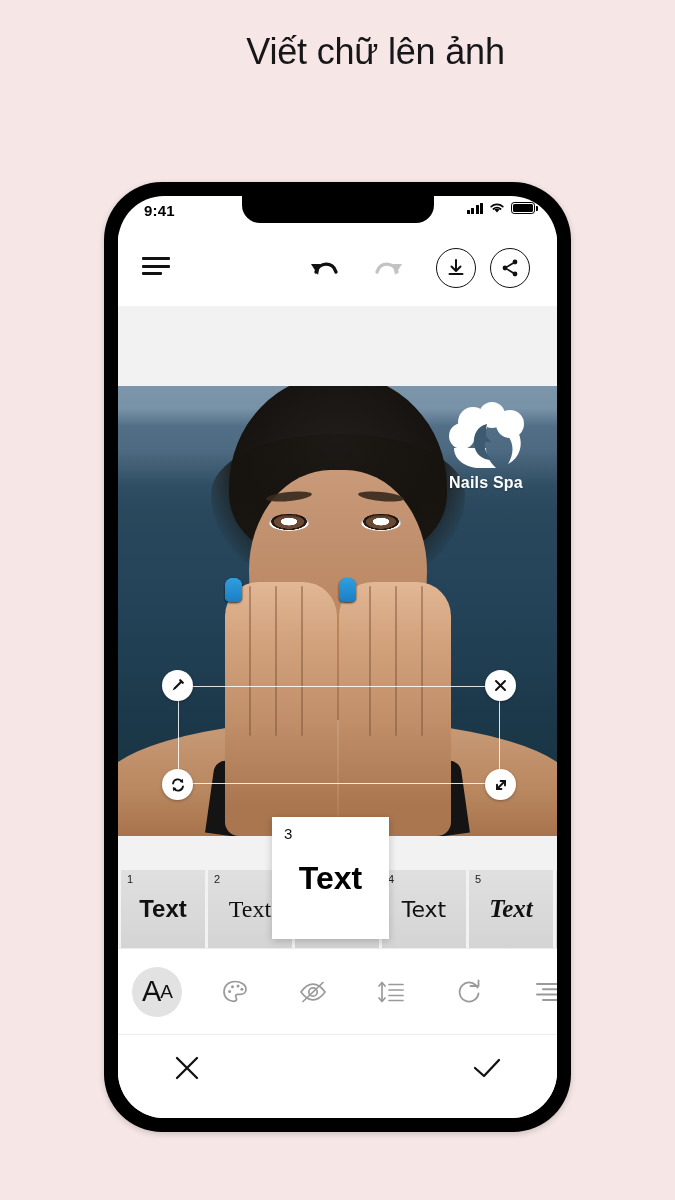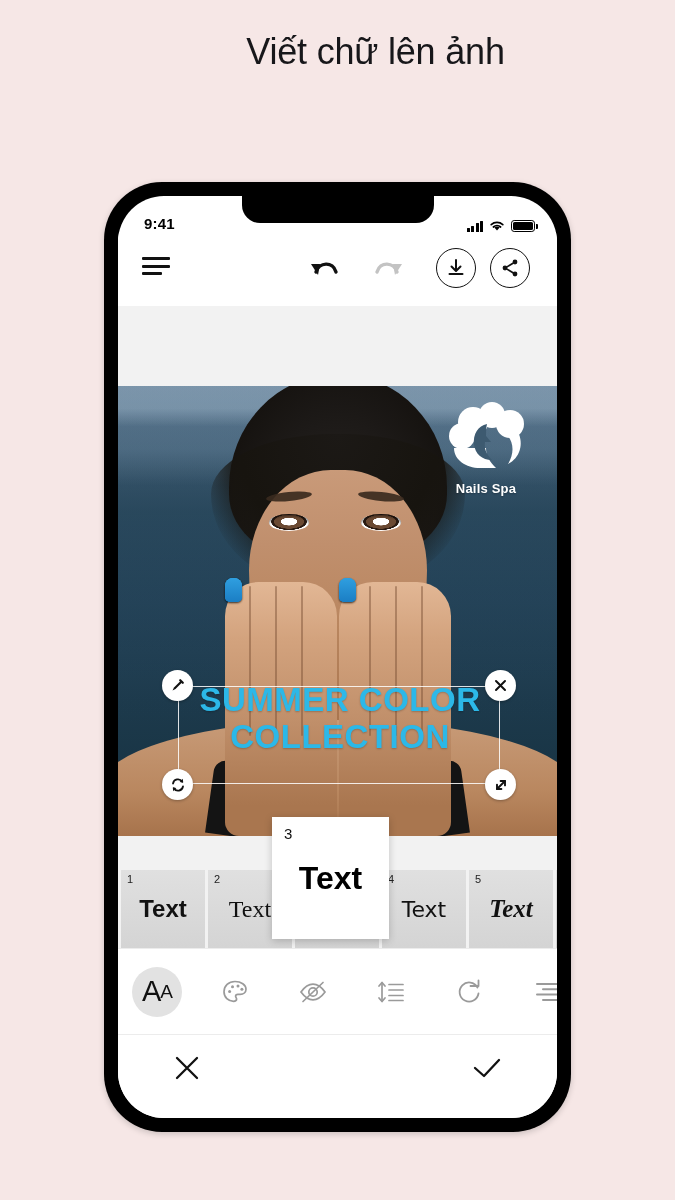--- a/index.html
+++ b/index.html
@@ -44,21 +44,21 @@
     width: 192px; height: 27px;
     background: #000;
     border-bottom-left-radius: 18px;
     border-bottom-right-radius: 18px;
     z-index: 40;
   }
 
   
   .statusbar {
     position: absolute; top: 0; left: 0; width: 439px; height: 36px;
-    display: flex; align-items: flex-end; justify-content: space-between;
+    display: flex; align-items: flex-start; justify-content: space-between;
     padding: 6px 22px 0 26px;
     z-index: 30;
   }
   .status-time { font-size: 15px; font-weight: 700; color: #000; letter-spacing: .2px; }
   .status-icons { display: flex; align-items: center; gap: 6px; }
   .signal { display: flex; align-items: flex-end; gap: 1.5px; height: 11px; }
   .signal i { display: block; width: 3px; background: #000; border-radius: .5px; }
   .signal i:nth-child(1) { height: 4px; }
   .signal i:nth-child(2) { height: 6px; }
   .signal i:nth-child(3) { height: 8.5px; }
@@ -190,22 +190,22 @@
   .swimtop.l { left: 92px; transform: rotate(8deg); }
   .swimtop.r { right: 92px; transform: rotate(-8deg); }
 
   
   .logo {
     position: absolute; right: 18px; top: 16px; width: 106px; text-align: center;
     z-index: 5;
   }
   .logo svg { display: block; margin: 0 auto; }
   .logo-label {
-    color: #fff; font-size: 13px; font-weight: 700; letter-spacing: .2px;
-    margin-top: 7px;
+    color: #fff; font-size: 16px; font-weight: 700; letter-spacing: .2px;
+    margin-top: 0;
     text-shadow: 0 1px 2px rgba(0,0,0,.25);
   }
 
   
   .selection {
     position: absolute; left: 60px; top: 300px; width: 322px; height: 98px;
     border: 1.4px solid rgba(255,255,255,.85);
     z-index: 10;
   }
   .overlay-text {
@@ -412,24 +412,20 @@
                 <circle cx="70" cy="22" r="14"></circle>
                 <path d="M14 46 C14 58 26 66 40 66 L56 66 C50 60 46 54 46 46 Z"></path>
                 <path d="M78 30 C84 42 80 56 68 62 C74 52 74 42 68 34 Z"></path>
                 <path d="M47 22 C38 24 33 32 34 42 C35 52 42 58 52 58 C46 52 44 46 45 40 L51 40 L46 34 C46 30 46 26 47 22 Z" fill="#3d5a70"></path>
               </g>
             </svg>
             <div class="logo-label">Nails Spa</div>
           </div>
 
           <div class="selection">
-            <div class="overlay-text">
-              <div>SUMMER COLOR</div>
-              <div>COLLECTION</div>
-            </div>
 
             <div class="handle h-tl">
               <svg width="15" height="15" viewBox="0 0 15 15">
                 <path d="M2.5 12.5 L4 9.5 L10.5 3 L12 4.5 L5.5 11 Z" fill="#111"></path>
                 <path d="M10.2 2.2 L12.8 4.8" stroke="#111" stroke-width="2.2" stroke-linecap="round"></path>
               </svg>
             </div>
             <div class="handle h-tr">
               <svg width="15" height="15" viewBox="0 0 15 15">
                 <path d="M3 3 L12 12 M12 3 L3 12" stroke="#111" stroke-width="2" stroke-linecap="round"></path>

